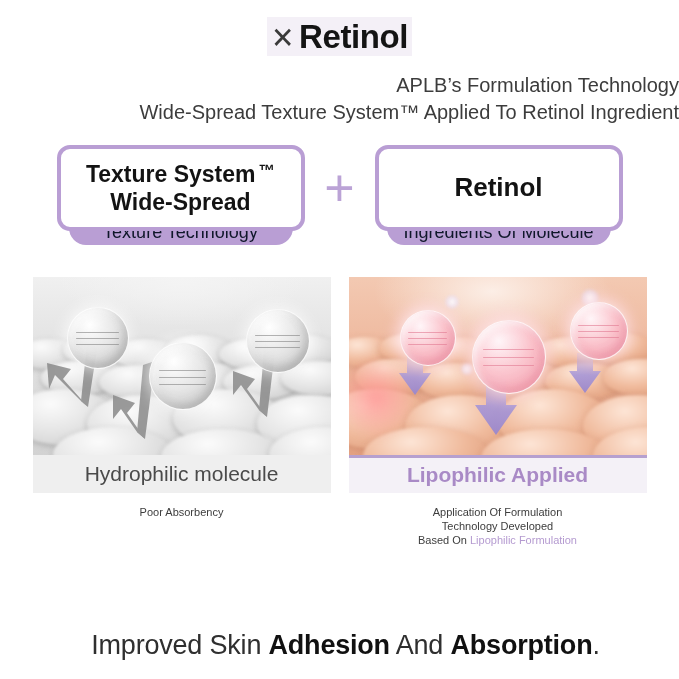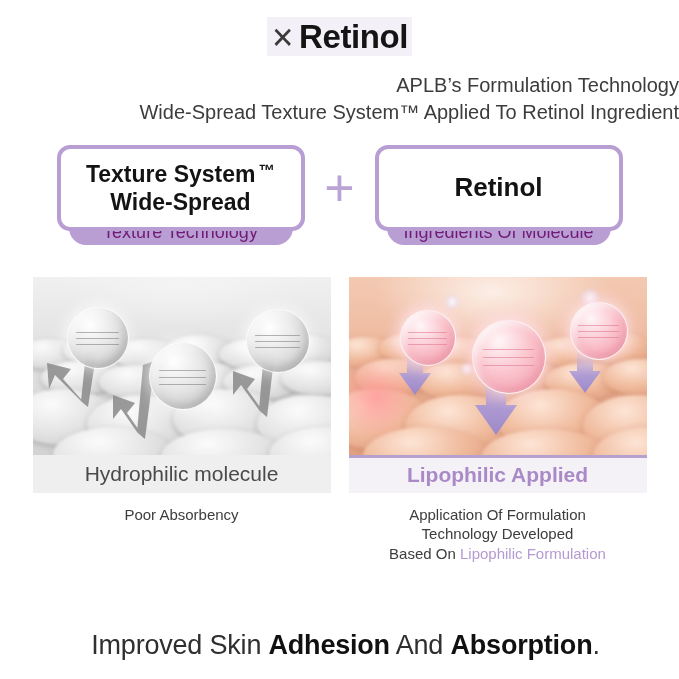--- a/index.html
+++ b/index.html
@@ -105,21 +105,21 @@
     border-radius: 17px;
     z-index: 1;
     display: flex;
     align-items: flex-end;
     justify-content: center;
     padding-bottom: 4px;
     box-sizing: border-box;
   }
   .card-pill span {
     font-size: 18px;
-    color: #701a75;
+    color: #0f172a;
     line-height: 1;
   }
   #plus-sign {
     width: 70px;
     height: 86px;
     display: flex;
     align-items: center;
     justify-content: center;
     font-size: 52px;
     font-weight: 400;
@@ -244,21 +244,21 @@
     color: #4a4a4a;
   }
   .caption-purple span {
     font-size: 21px;
     font-weight: bold;
     color: #a98ac6;
   }
   .panel-desc {
     margin-top: 12px;
     text-align: center;
-    font-size: 15px;
+    font-size: 11px;
     color: #3d3d3d;
     line-height: 1.30;
   }
   .panel-desc .accent { color: #b49ad0; }
 
   
   #footer {
     position: absolute;
     left: 0;
     right: 0;

